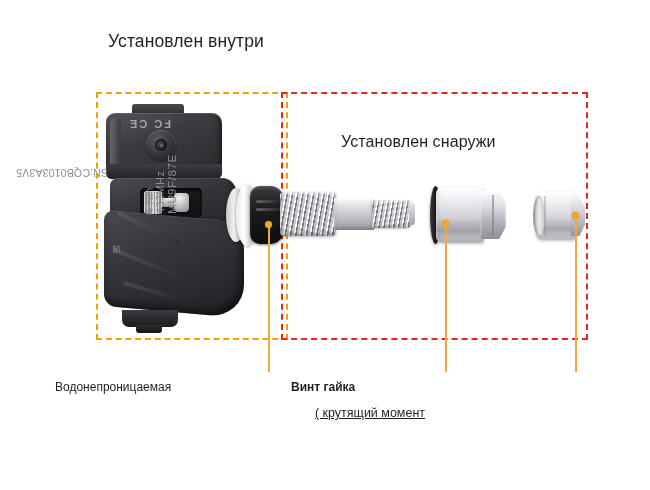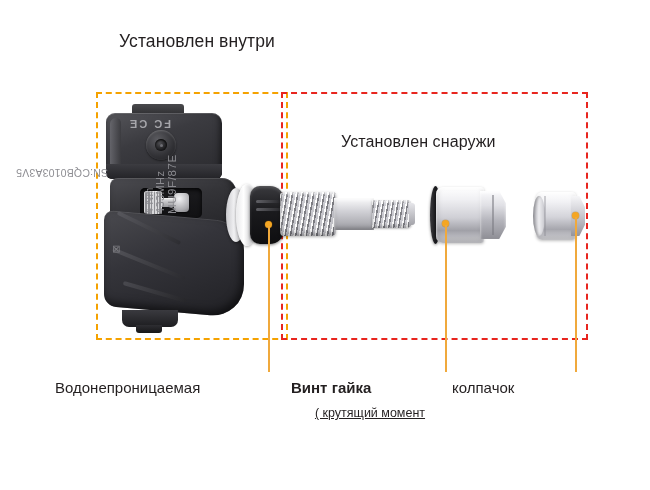--- a/index.html
+++ b/index.html
@@ -7,28 +7,28 @@
     width:650px;height:490px;
     background:#ffffff;
     font-family:"Liberation Sans","DejaVu Sans",sans-serif;
     overflow:hidden;
     position:relative;
   }
   #stage{position:absolute;inset:0;width:650px;height:490px;}
 
   
   .title-inside{
-    position:absolute;left:119px;top:31px;
+    position:absolute;left:108px;top:31px;
     font-size:17.5px;color:#231f20;letter-spacing:.1px;white-space:nowrap;
   }
   .title-outside{
     position:absolute;left:341px;top:133px;
     font-size:16px;color:#231f20;letter-spacing:.1px;white-space:nowrap;
   }
-  .lbl{position:absolute;font-size:15px;color:#231f20;line-height:25px;}
+  .lbl{position:absolute;font-size:12px;color:#231f20;line-height:25px;}
   .lbl-rubber{left:55px;top:375px;width:220px;}
   .lbl-screw{left:291px;top:375px;width:160px;white-space:nowrap;font-weight:bold;}
   .lbl-cap{left:452px;top:375px;width:170px;}
   .sub{position:absolute;left:270px;top:404px;width:200px;text-align:center;
        font-size:12.5px;color:#231f20;line-height:19px;text-decoration:underline;}
 
   
   .box{position:absolute;box-sizing:border-box;background:transparent;}
   .box-inside{
     left:96px;top:92px;width:192px;height:248px;
@@ -379,16 +379,15 @@
   <div class="lbl lbl-rubber">
     <div>Водонепроницаемая</div>
   </div>
 
   <div class="lbl lbl-screw">Винт гайка</div>
   <div class="sub">
     <div>( крутящий момент</div>
   </div>
 
   <div class="lbl lbl-cap">
-    <div>колпачок</div>
   </div>
 
 </div>
 
 </body></html>

